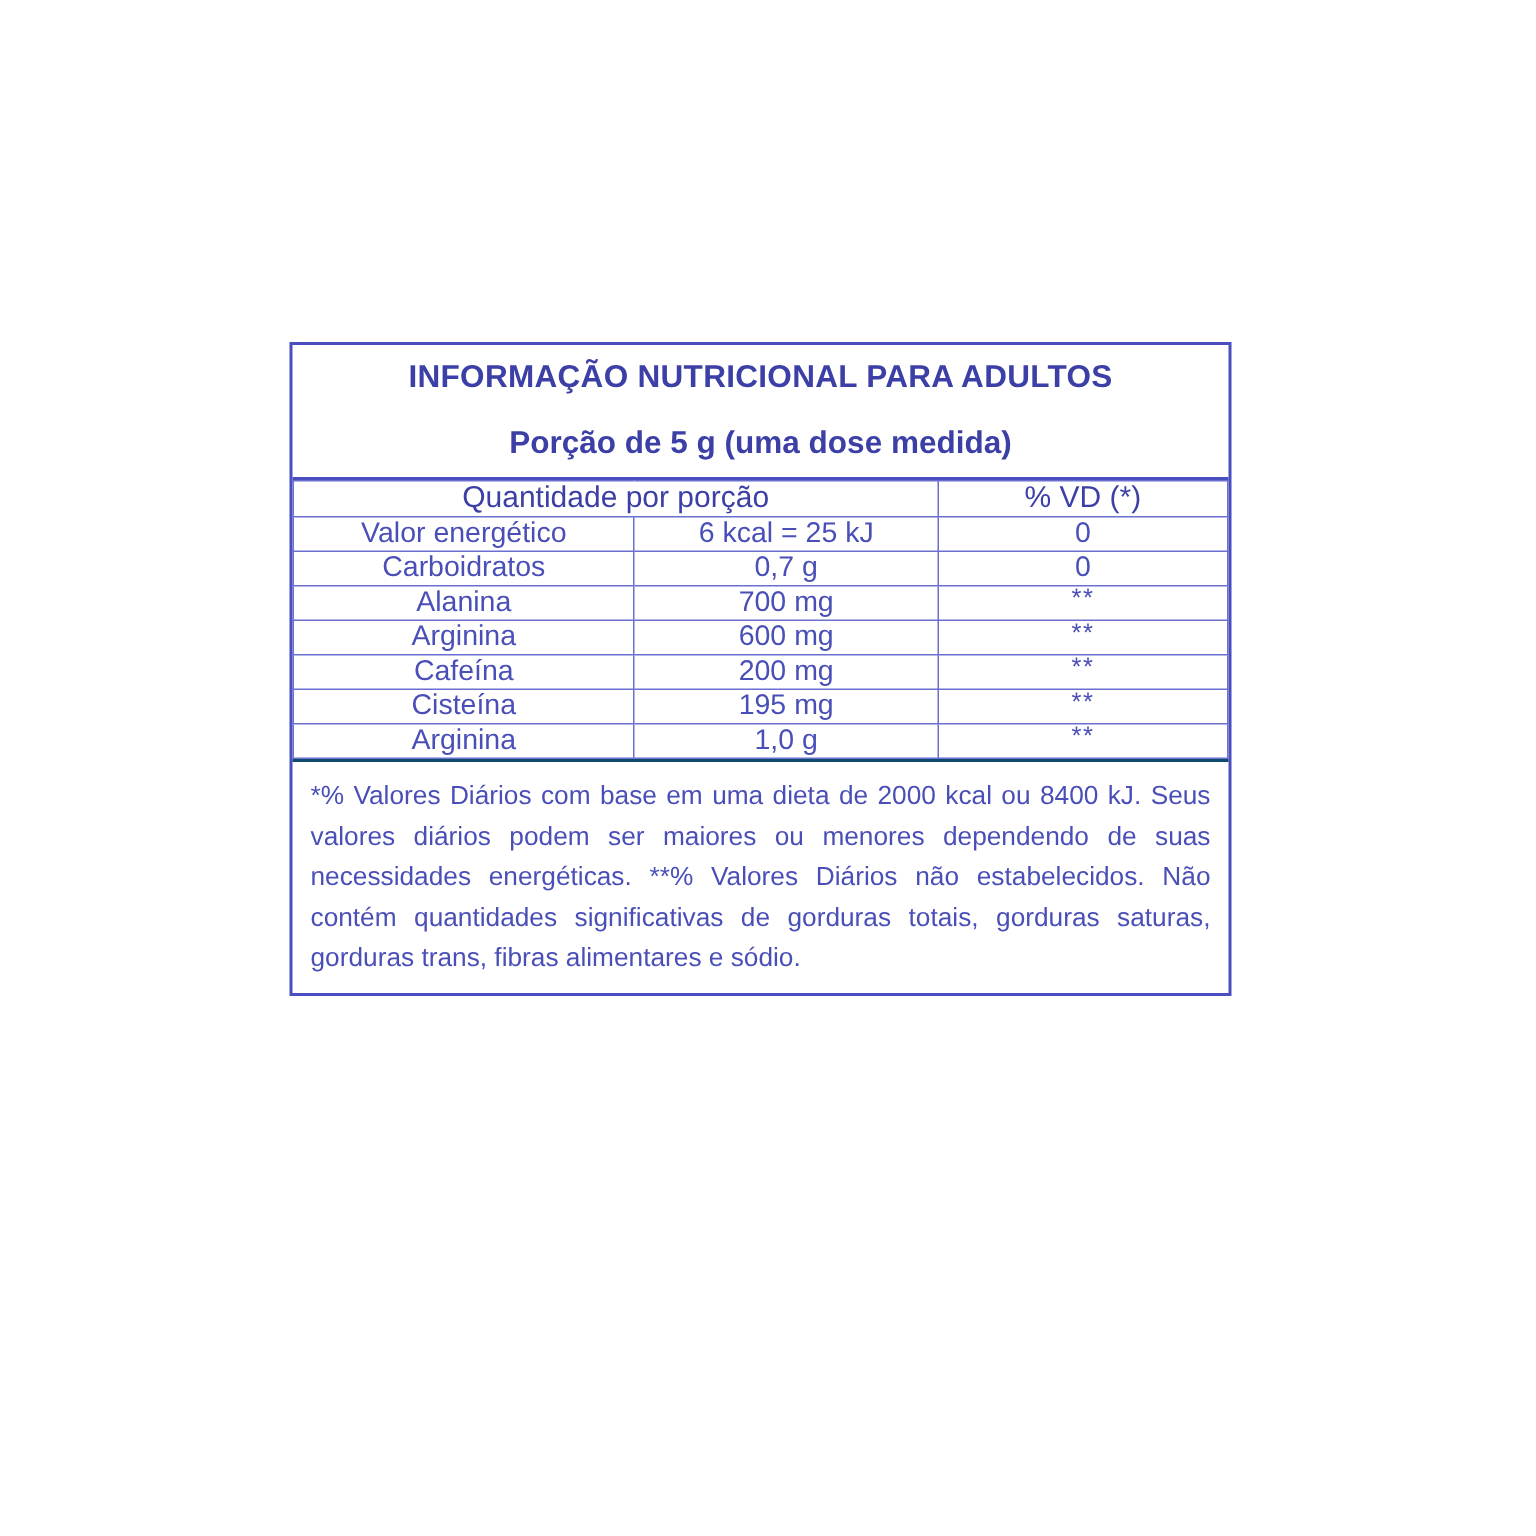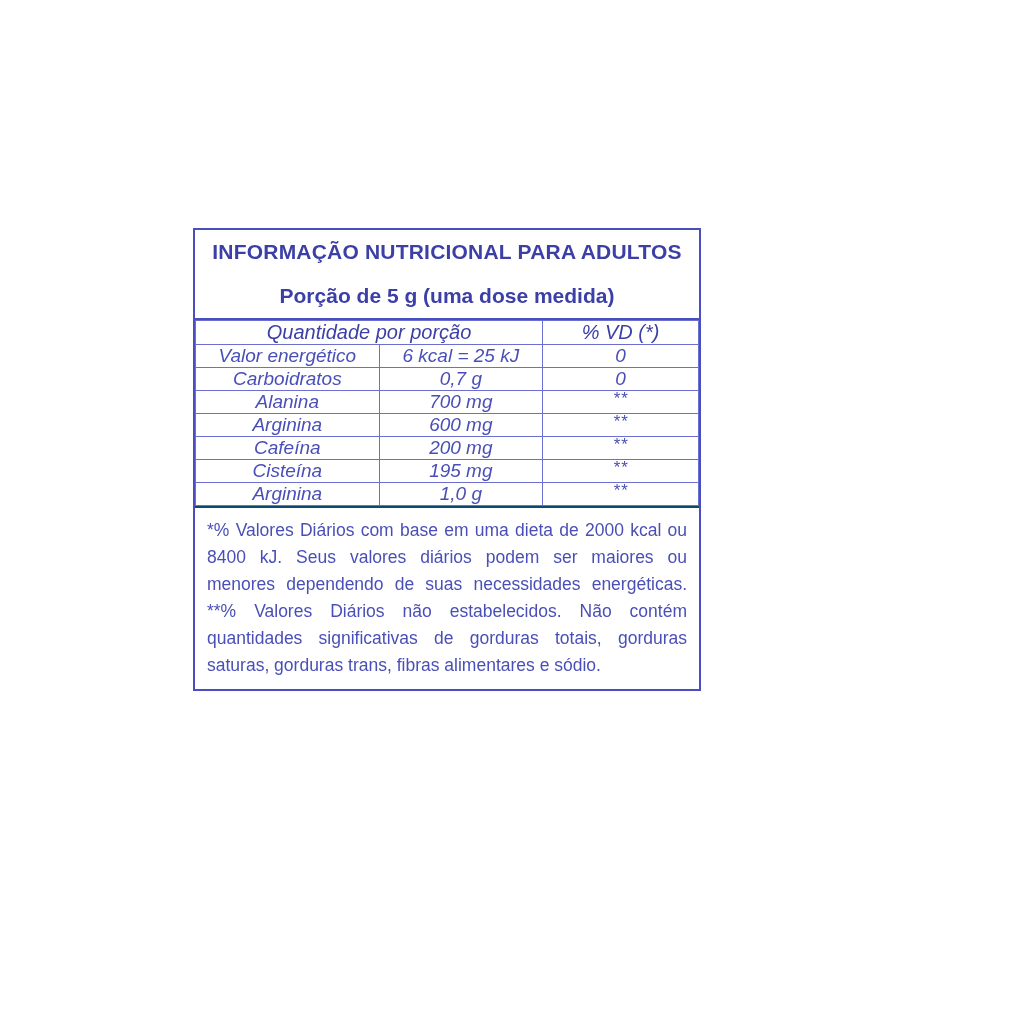--- a/index.html
+++ b/index.html
@@ -13,21 +13,21 @@
     font-family: "Liberation Sans", sans-serif;
     color: #3b3fa6;
     position: relative;
     overflow: hidden;
   }
 
   .nutrition-panel {
     position: absolute;
     left: 193px;
     top: 228px;
-    width: 508px;
+    width: 628px;
     border: 2px solid #4a4fc0;
     box-sizing: border-box;
     background: #ffffff;
   }
 
   .header-block {
     padding: 9px 10px 8px 10px;
     text-align: center;
     border-bottom: 2px solid #4a4fc0;
   }
@@ -43,21 +43,20 @@
     font-weight: bold;
     line-height: 1.25;
     margin-top: 18px;
     color: #3b3fa6;
   }
 
   table.nut-table {
     width: 100%;
     border-collapse: collapse;
     table-layout: fixed;
-    font-style: italic;
   }
   table.nut-table td, table.nut-table th {
     border: 1px solid #6b6fd0;
     padding: 0;
     font-weight: normal;
   }
   .col-name   { width: 36.5%; }
   .col-amount { width: 32.5%; }
   .col-vd     { width: 31%; }
 

